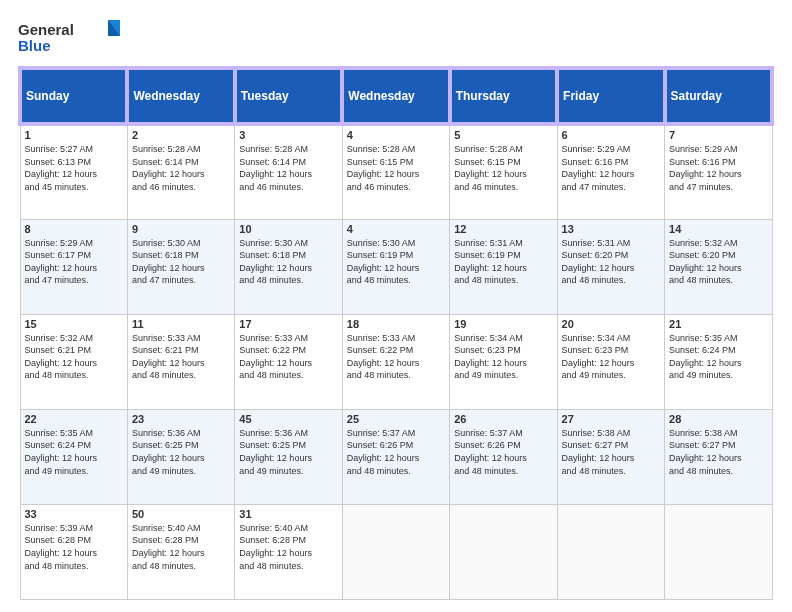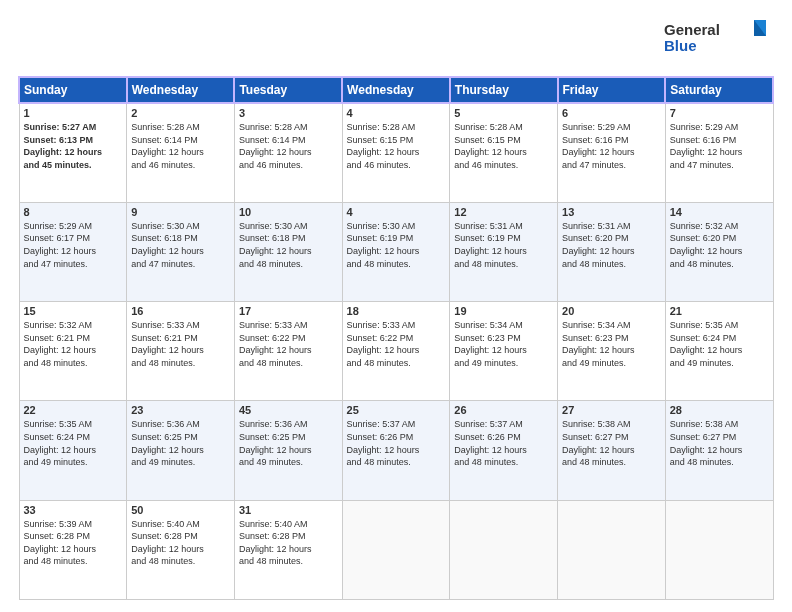--- a/index.html
+++ b/index.html
@@ -12,23 +12,23 @@
     }
     .page {
       width: 792px;
       height: 612px;
       padding: 18px 18px 12px 18px;
       display: flex;
       flex-direction: column;
     }
     .header {
       display: flex;
-      justify-content: flex-end;
+      justify-content: flex-start;
       align-items: flex-start;
-      margin-bottom: 20px;
+      margin-bottom: 10px;
     }
     .logo {
       display: flex;
       align-items: center;
       gap: 4px;
     }
     .title-block {
       text-align: right;
     }
     .month-title {
@@ -46,23 +46,23 @@
       flex: 1;
       border-collapse: collapse;
       width: 100%;
       table-layout: fixed;
     }
     .calendar th {
       background: #1a5cb8;
       color: #fff;
       font-size: 12px;
       font-weight: bold;
-      padding: 5px 4px;
+      padding: 19px 4px;
       text-align: left;
-      border: 2px solid #c4b5fd;
+      border: 4px solid #c4b5fd;
     }
     .calendar td {
       border: 1px solid #ccc;
       vertical-align: top;
       padding: 3px 4px;
       font-size: 9.5px;
       color: #333;
       background: #fff;
       height: 82px;
     }
@@ -117,21 +117,21 @@
           <th>Wednesday</th>
           <th>Thursday</th>
           <th>Friday</th>
           <th>Saturday</th>
         </tr>
     </thead>
     <tbody id="cal-body">
         <tr>
           <td>
             <span class="day-num">1</span>
-            <div class="cell-content" style="white-space: pre-line; font-weight: bold;">Sunrise: 5:27 AM
+            <div class="cell-content" style="white-space: pre-line;">Sunrise: 5:27 AM
 Sunset: 6:13 PM
 Daylight: 12 hours
 and 45 minutes.</div>
           </td>
           <td>
             <span class="day-num">2</span>
             <div class="cell-content" style="white-space: pre-line;">Sunrise: 5:28 AM
 Sunset: 6:14 PM
 Daylight: 12 hours
 and 46 minutes.</div>
@@ -225,21 +225,21 @@
         </tr>
         <tr>
           <td>
             <span class="day-num">15</span>
             <div class="cell-content" style="white-space: pre-line;">Sunrise: 5:32 AM
 Sunset: 6:21 PM
 Daylight: 12 hours
 and 48 minutes.</div>
           </td>
           <td>
-            <span class="day-num">16</span>
+            <span class="day-num">11</span>
             <div class="cell-content" style="white-space: pre-line;">Sunrise: 5:33 AM
 Sunset: 6:21 PM
 Daylight: 12 hours
 and 48 minutes.</div>
           </td>
           <td>
             <span class="day-num">17</span>
             <div class="cell-content" style="white-space: pre-line;">Sunrise: 5:33 AM
 Sunset: 6:22 PM
 Daylight: 12 hours

